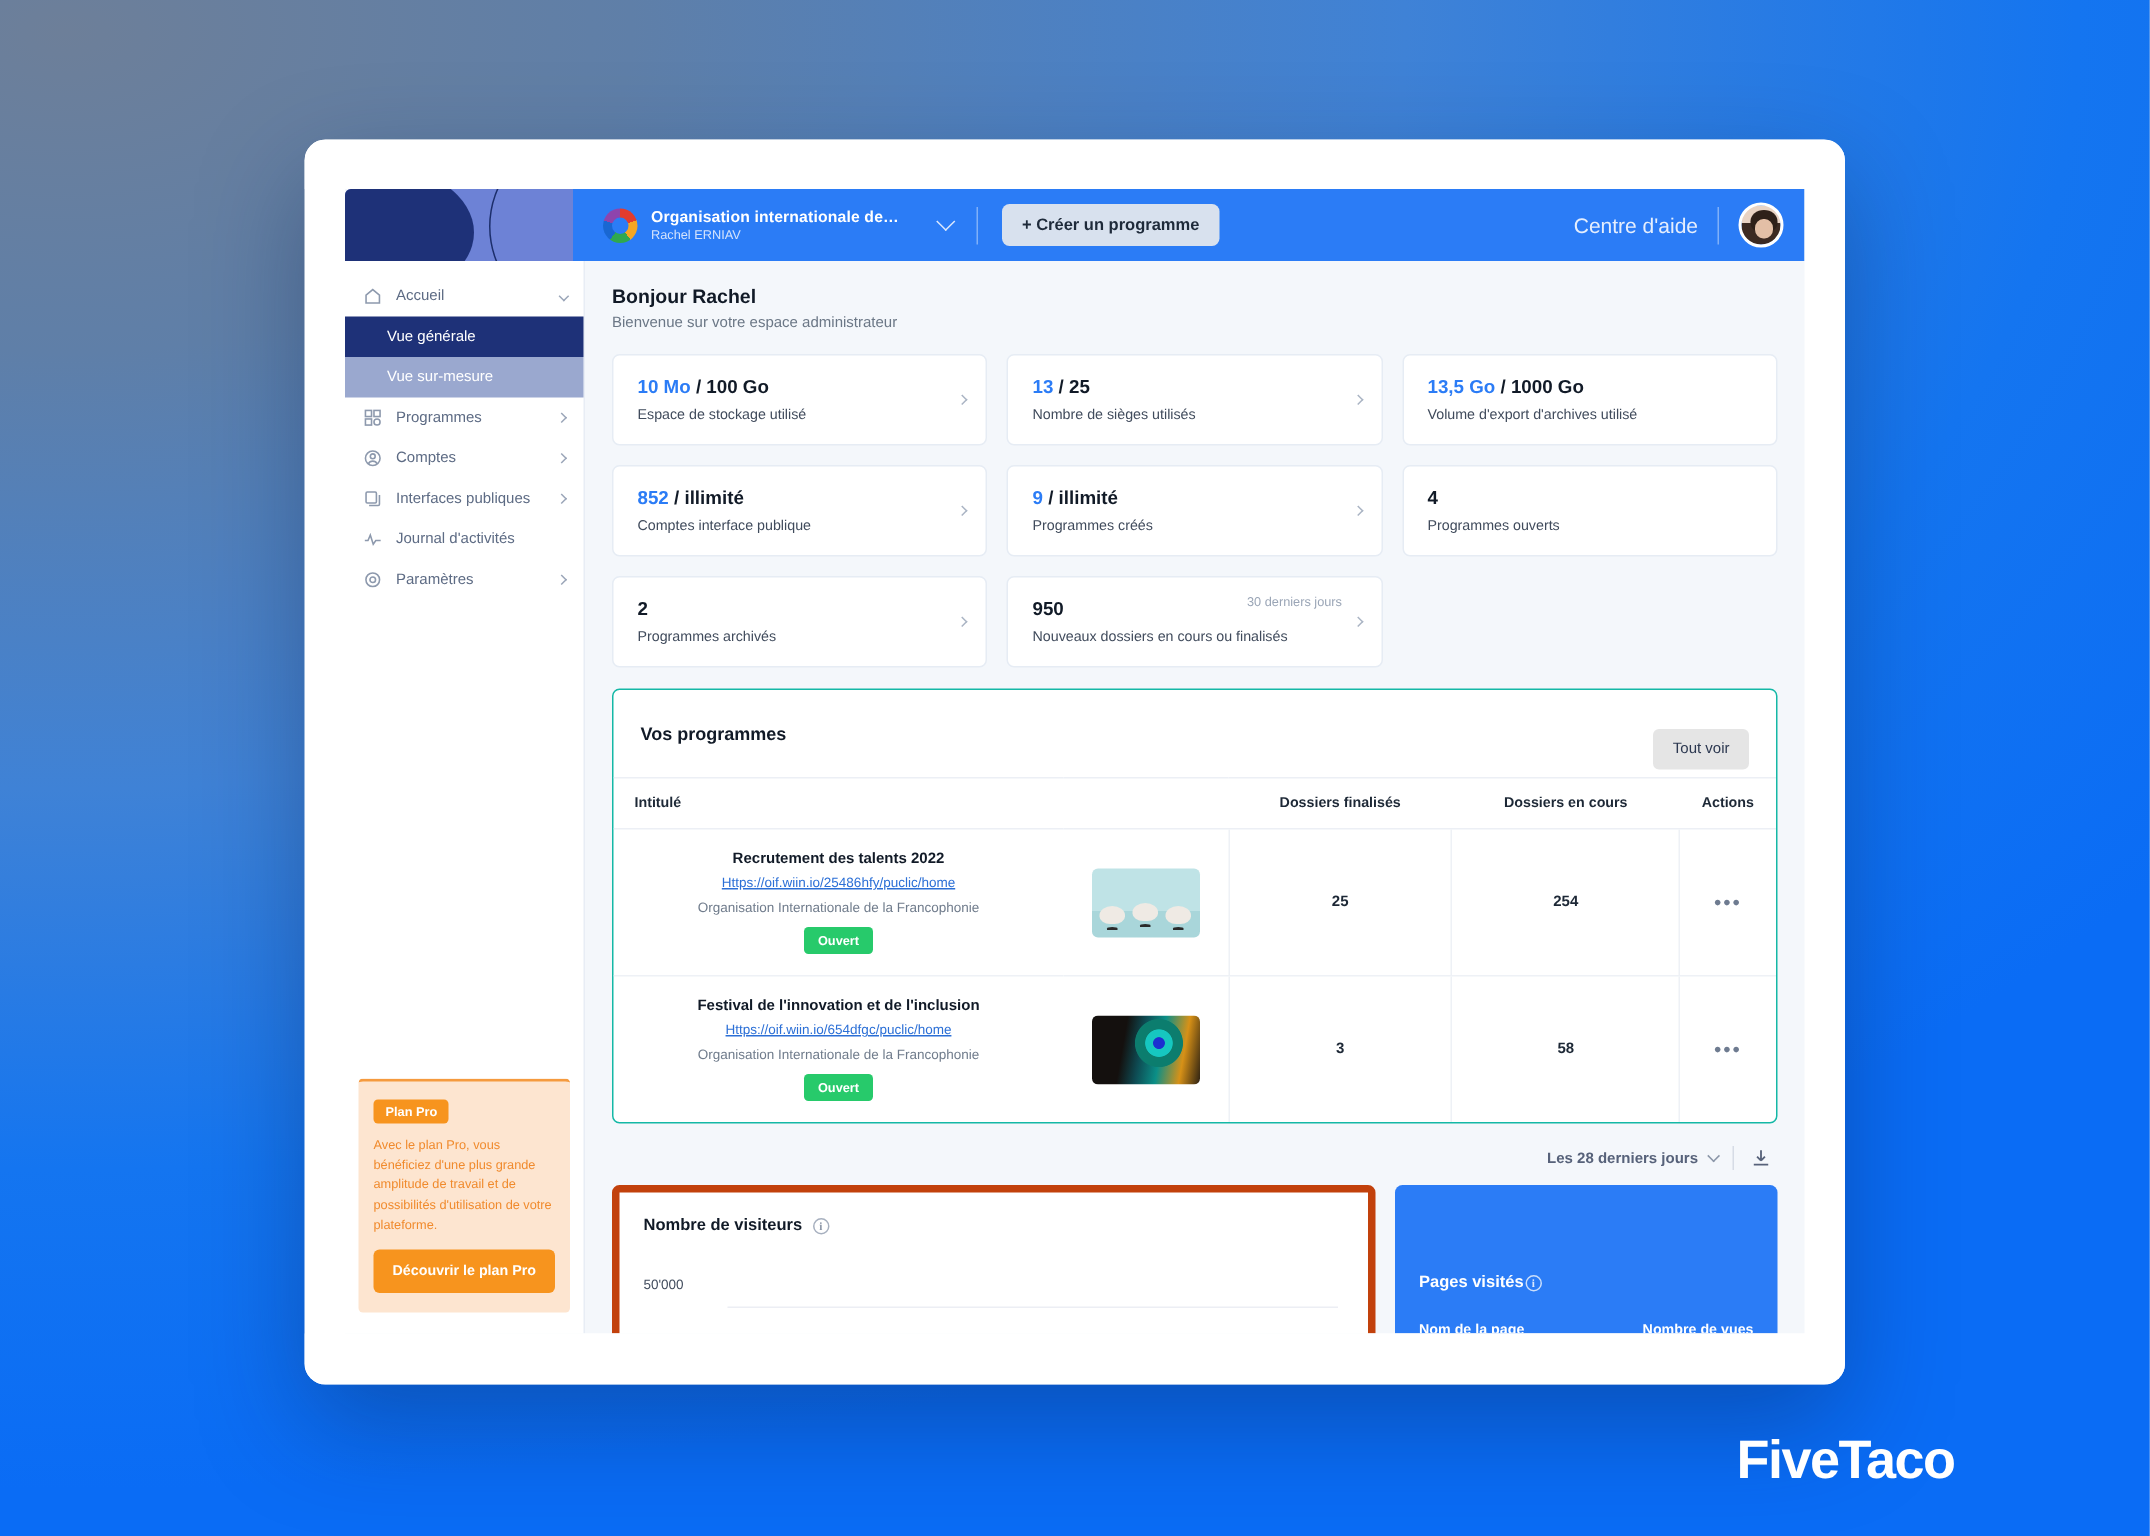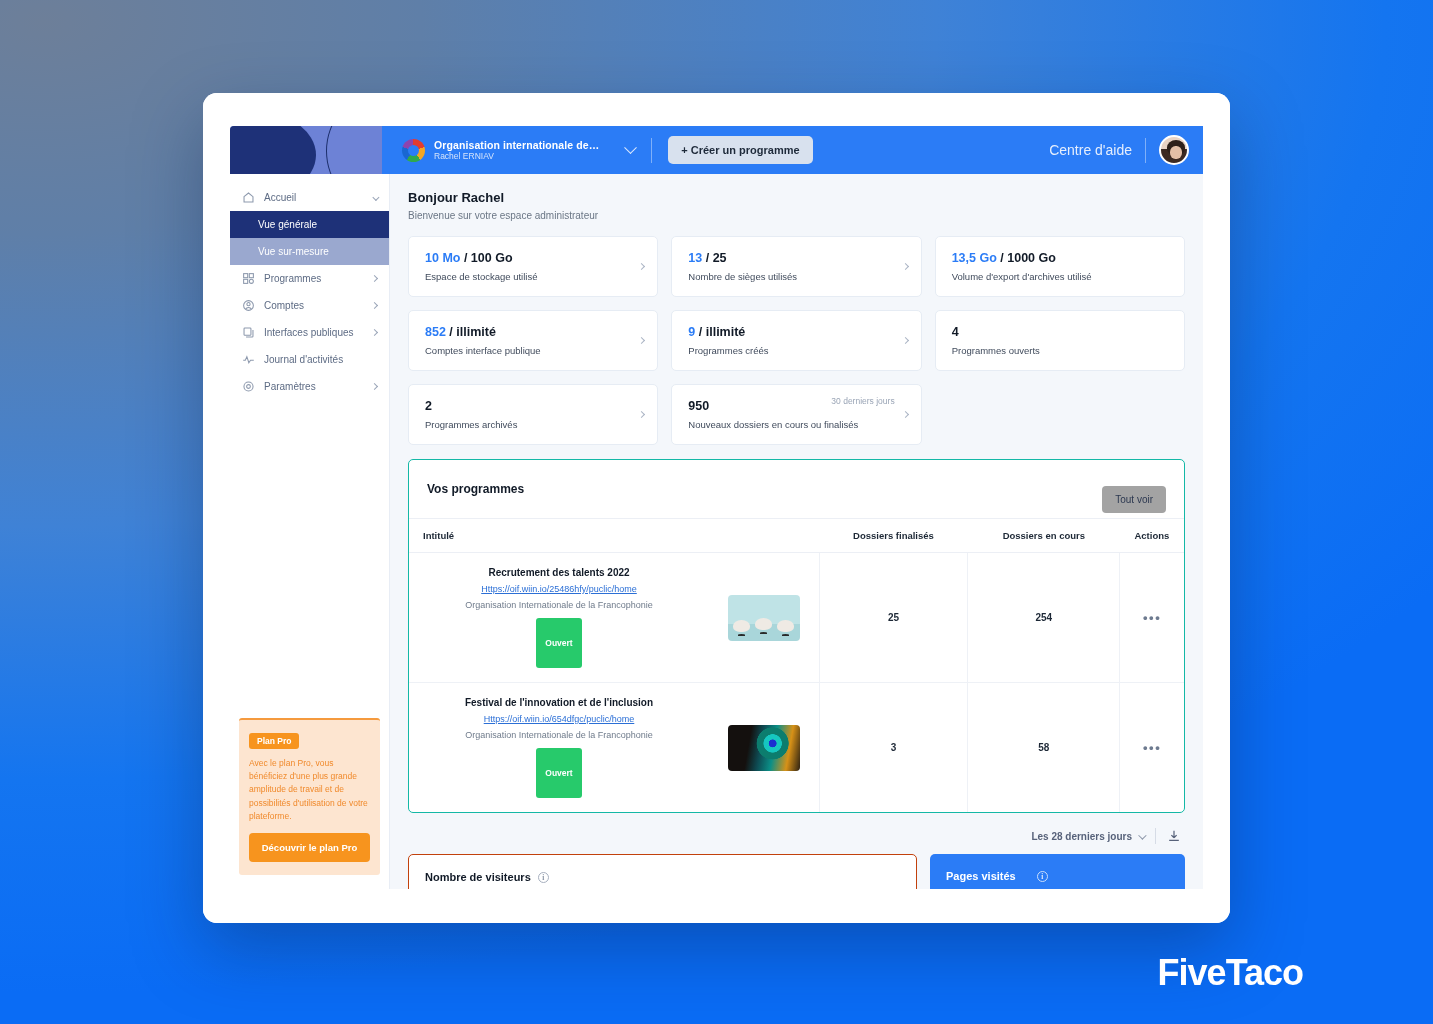--- a/index.html
+++ b/index.html
@@ -190,21 +190,21 @@
   .panel {
     background: #fff; border: 1px solid #14b8a6; border-radius: 5px;
     margin-top: 14px; overflow: hidden;
   }
   .panel-head {
     display: flex; align-items: center;
     padding: 16px 18px; height: 58px;
   }
   .panel-title { font-size: 12px; font-weight: 700; color: #111a27; }
   .btn-all {
-    margin-left: auto; background: #a3a3a3; color: #2c3850;
+    margin-left: auto; background: #e5e5e5; color: #2c3850;
     font-size: 10px; padding: 8px 13px; border-radius: 4px;
     border: none; cursor: pointer; margin-top: 21px;
   }
   table.prog { width: 100%; border-collapse: collapse; }
   table.prog th {
     font-size: 9.5px; font-weight: 700; color: #1d2836;
     text-align: center; padding: 11px 0;
     border-top: 1px solid #eceff5; border-bottom: 1px solid #eceff5;
   }
   table.prog th.first { text-align: left; padding-left: 14px; }
@@ -217,21 +217,21 @@
   td.first { text-align: left; padding-left: 14px; }
   .p-name { font-size: 10px; font-weight: 700; color: #111a27; }
   .p-url {
     font-size: 9px; color: #2b6fd6; text-decoration: underline;
     display: inline-block; margin-top: 5px; cursor: pointer;
   }
   .p-org { font-size: 9px; color: #707c8c; margin-top: 4px; }
   .tag-open {
     display: inline-block; margin-top: 8px;
     background: #27ca6b; color: #fff; font-size: 8.5px; font-weight: 600;
-    padding: 20px 9px; border-radius: 3px;
+    padding: 4px 9px; border-radius: 3px;
   }
   .thumb {
     width: 72px; height: 46px; border-radius: 4px;
     margin: 0 auto; overflow: hidden; position: relative;
   }
   .thumb.clouds { background: linear-gradient(#bfe3e6 0 62%, #a9d6da 62% 100%); }
   .thumb.clouds i {
     position: absolute; bottom: 9px; width: 17px; height: 12px;
     background: #efeae4; border-radius: 50% 50% 42% 42%;
     box-shadow: 0 9px 0 -5px #2a2a2a;
@@ -256,42 +256,42 @@
     display: inline-block; width: 6px; height: 6px; margin-left: 6px;
     border-right: 1.4px solid #8b96a8; border-bottom: 1.4px solid #8b96a8;
     transform: rotate(45deg) translateY(-2px);
   }
   .filt-sep { width: 1px; height: 16px; background: #d6dce6; }
   .dl { width: 14px; height: 14px; color: #57627a; cursor: pointer; }
 
   
   .bottom { display: flex; gap: 13px; margin-top: 10px; }
   .visitors {
-    flex: 1; background: #fff; border: 1px solid #c2410c;
+    flex: 1; background: #fff; border: 5px solid #c2410c;
     border-radius: 5px; padding: 16px 16px 0; height: 130px; position: relative;
   }
   .vis-title { font-size: 11px; font-weight: 700; color: #111a27; display: flex; align-items: center; gap: 7px; }
   .info-i {
     width: 11px; height: 11px; border-radius: 50%;
     border: 1.1px solid #a7b0bf; color: #8b95a6;
     font-size: 7.5px; font-weight: 700; line-height: 9.5px; text-align: center;
     font-family: "Liberation Serif", serif;
   }
   .plotbox { position: absolute; left: 16px; right: 16px; top: 52px; bottom: 0; }
   .ytick {
     position: absolute; left: 0; top: 4px;
     font-size: 9px; color: #414c5d; font-weight: 400;
   }
   .gridline { position: absolute; left: 56px; right: 4px; top: 24px; height: 1px; background: #eceef4; }
 
   .pages {
     width: 255px; flex: none; background: #2b7cf6;
     border-radius: 5px; padding: 16px 16px 0; height: 130px; overflow: hidden;
   }
-  .pg-title { font-size: 11px; font-weight: 700; color: #fff; display: flex; align-items: center; gap: 21px; }
+  .pg-title { font-size: 11px; font-weight: 700; color: #fff; display: flex; align-items: center; gap: 1px; margin-top: 43px; }
   .info-i.on-blue { border-color: #cadefb; color: #dbe8fd; }
   .pg-table { width: 100%; border-collapse: collapse; margin-top: 20px; }
   .pg-table th {
     font-size: 9.5px; font-weight: 700; color: #fff; text-align: left;
     padding-bottom: 9px;
   }
   .pg-table th.r, .pg-table td.r { text-align: right; }
   .pg-table td {
     font-size: 9.5px; color: #e7f0fe; padding: 8px 0;
     border-top: 1px solid #5c9bf9;

